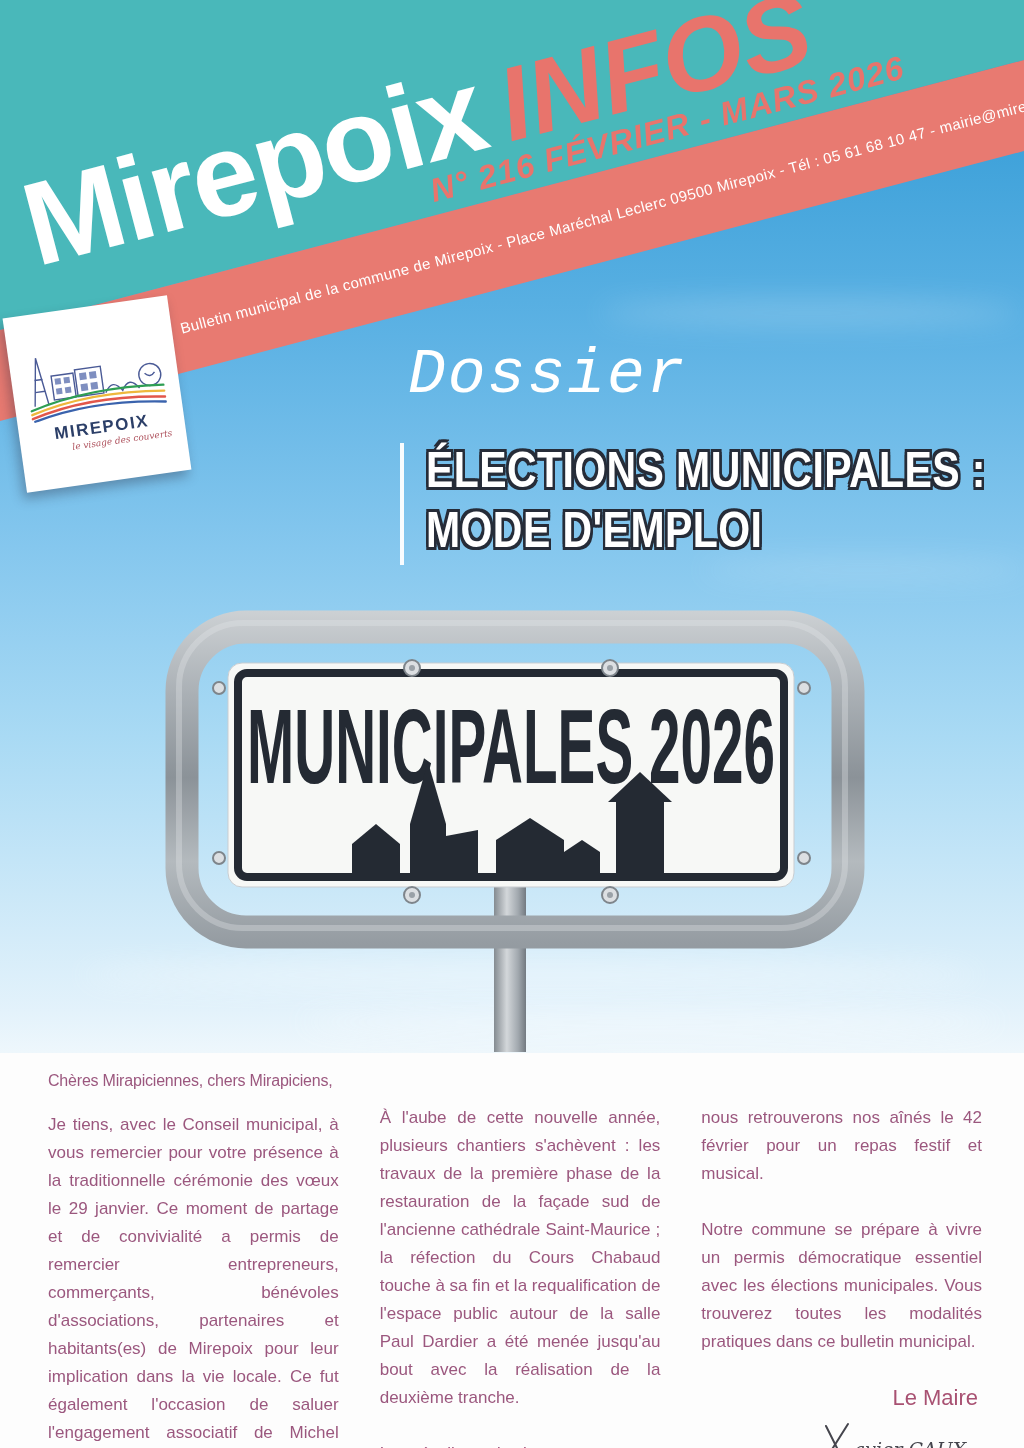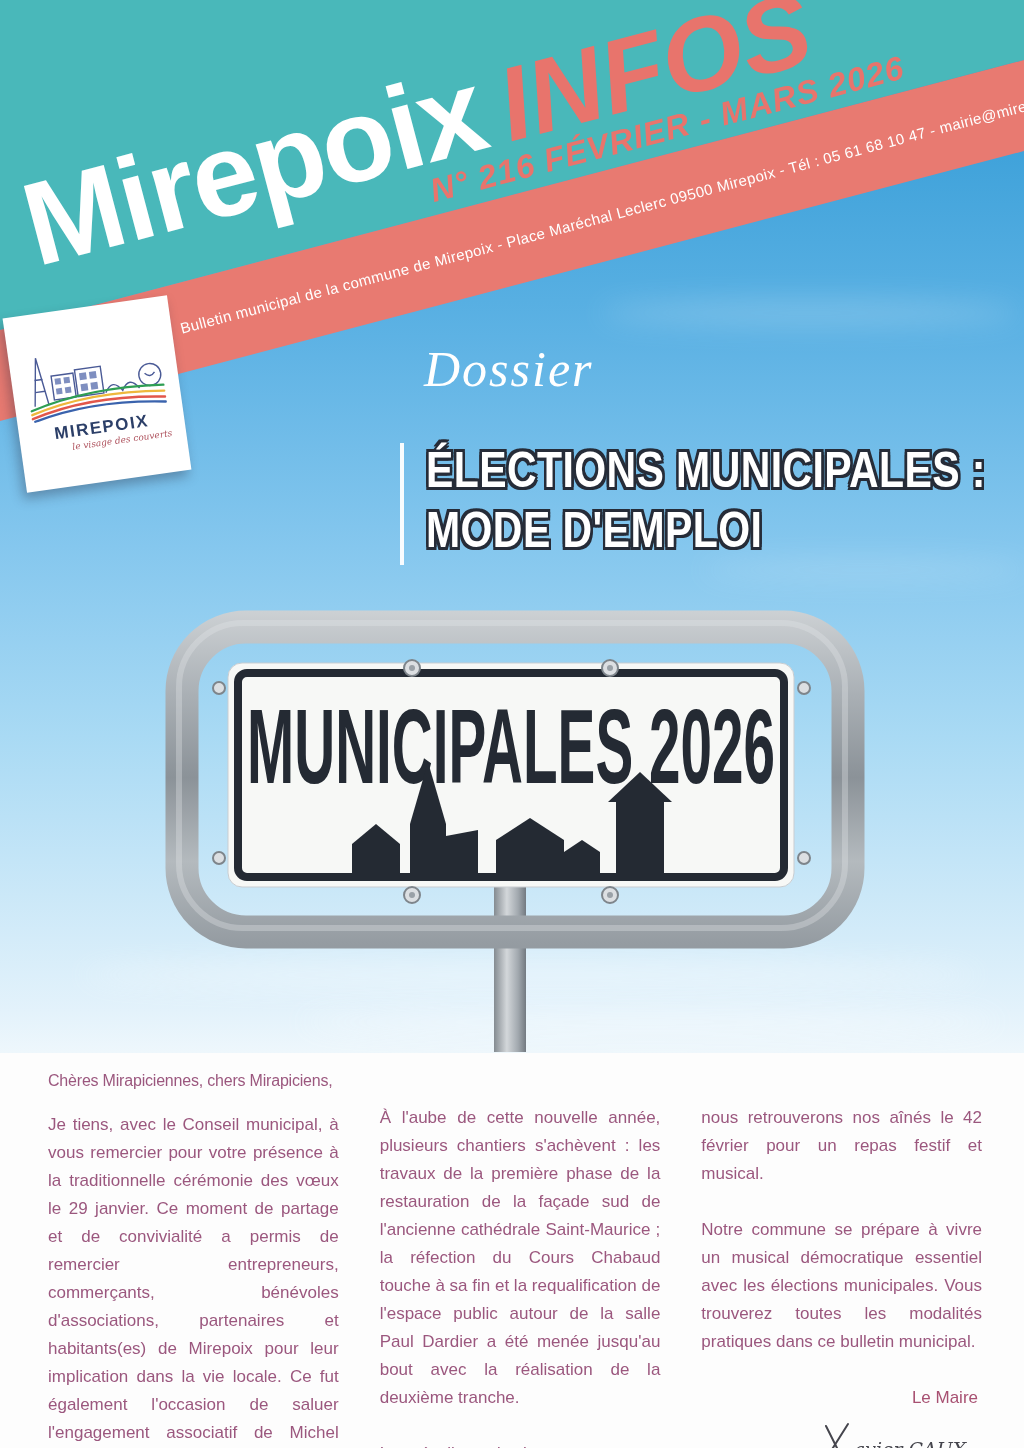--- a/index.html
+++ b/index.html
@@ -55,23 +55,23 @@
     position:absolute; left:14px; top:306px; width:166px; height:176px;
     background:#ffffff; transform:rotate(-8deg); z-index:5;
     box-shadow:-4px 6px 12px rgba(40,40,60,.35);
     display:flex; flex-direction:column; align-items:center; justify-content:center;
   }
   .logo-name{font-size:17px; font-weight:bold; letter-spacing:1.5px; color:#2c3f68; margin-top:4px;}
   .logo-tagline{font-family:"DejaVu Serif",serif; font-style:italic; font-size:9px; color:#b05560; align-self:flex-end; margin-right:14px;}
 
   
   .dossier-script{
-    position:absolute; left:424px; top:340px;
-    font-family:Liberation Serif, serif; font-style:italic;
-    font-size:50px; color:#ffffff; letter-spacing:2px;
+    position:absolute; left:408px; top:340px;
+    font-family:Liberation Mono, monospace; font-style:italic;
+    font-size:63px; color:#ffffff; letter-spacing:2px;
   }
   .headline-wrap{position:absolute; left:400px; top:440px;}
   .vline{position:absolute; left:0; top:3px; width:4px; height:122px; background:rgba(255,255,255,.95);}
   .headline{
     margin-left:26px;
     font-size:50px; font-weight:bold; color:#ffffff; line-height:60px;
     transform:scaleX(.82); transform-origin:0 0; white-space:nowrap;
     text-shadow:
       -3px -3px 0 #262c38, 3px -3px 0 #262c38, -3px 3px 0 #262c38, 3px 3px 0 #262c38,
       -3px 0 0 #262c38, 3px 0 0 #262c38, 0 -3px 0 #262c38, 0 3px 0 #262c38;
@@ -84,21 +84,21 @@
     background:#fdfdfd; color:#9b577e;
   }
   .cols{display:flex; padding:14px 42px 0 48px; gap:31px;}
   .col{width:292px; font-size:17px; line-height:28px; text-align:justify;}
   .col p{margin:0 0 26px 0;}
   .col2 p, .col3 p{margin:0 0 28px 10px;}
   .greeting{white-space:nowrap; font-size:16px; letter-spacing:-.2px; margin:0 0 16px 0 !important; text-align:left;}
   .col2, .col3{padding-top:37px;}
   .col2 p.tight{margin-bottom:0;}
   .signoff{text-align:right; padding-right:4px; margin-top:26px;}
-  .role{font-size:17px; color:#a85172;}
+  .role{font-size:22px; color:#a85172;}
   .signature{display:inline-block; margin:8px 0 2px 0;}
 
   .sig-text{font-family:"DejaVu Serif",serif; font-style:italic; fill:#45454d;}
 </style>
 </head>
 <body>
 
 <div class="page">
 
   <div class="sky">
@@ -224,21 +224,21 @@
       <div class="col col1">
         <p class="greeting">Chères Mirapiciennes, chers Mirapiciens,</p>
         <p>Je tiens, avec le Conseil municipal, à vous remercier pour votre présence à la traditionnelle cérémonie des vœux le 29 janvier. Ce moment de partage et de convivialité a permis de remercier entrepreneurs, commerçants, bénévoles d'associations, partenaires et habitants(es) de Mirepoix pour leur implication dans la vie locale. Ce fut également l'occasion de saluer l'engagement associatif de Michel VALETTE et de Jeanne BIESSE ainsi que les talents sportifs de la footballeuse Laura ALIBERT.</p>
       </div>
       <div class="col col2">
         <p>À l'aube de cette nouvelle année, plusieurs chantiers s'achèvent : les travaux de la première phase de la restauration de la façade sud de l'ancienne cathédrale Saint-Maurice ; la réfection du Cours Chabaud touche à sa fin et la requalification de l'espace public autour de la salle Paul Dardier a été menée jusqu'au bout avec la réalisation de la deuxième tranche.</p>
         <p class="tight">Les écoliers de la commune ont rendez-vous le 18 février salle Paul Dardier pour un goûter-spectacle, puis</p>
       </div>
       <div class="col col3">
         <p>nous retrouverons nos aînés le 42 février pour un repas festif et musical.</p>
-        <p>Notre commune se prépare à vivre un musical démocratique essentiel avec les élections municipales. Vous trouverez toutes les modalités pratiques dans ce bulletin municipal.</p>
+        <p>Notre commune se prépare à vivre un permis démocratique essentiel avec les élections municipales. Vous trouverez toutes les modalités pratiques dans ce bulletin municipal.</p>
         <div class="signoff">
           <div class="role">Le Maire</div>
           <svg class="signature" width="180" height="62" viewBox="0 0 180 62">
             <g stroke="#45454d" stroke-width="2" fill="none" stroke-linecap="round">
               <path d="M28,6 L52,54"></path>
               <path d="M50,4 L16,58"></path>
               <path d="M56,46 L168,41"></path>
               <path d="M56,46 l8,-3"></path>
             </g>
             <text x="56" y="36" font-size="19" class="sig-text">avier CAUX</text>

